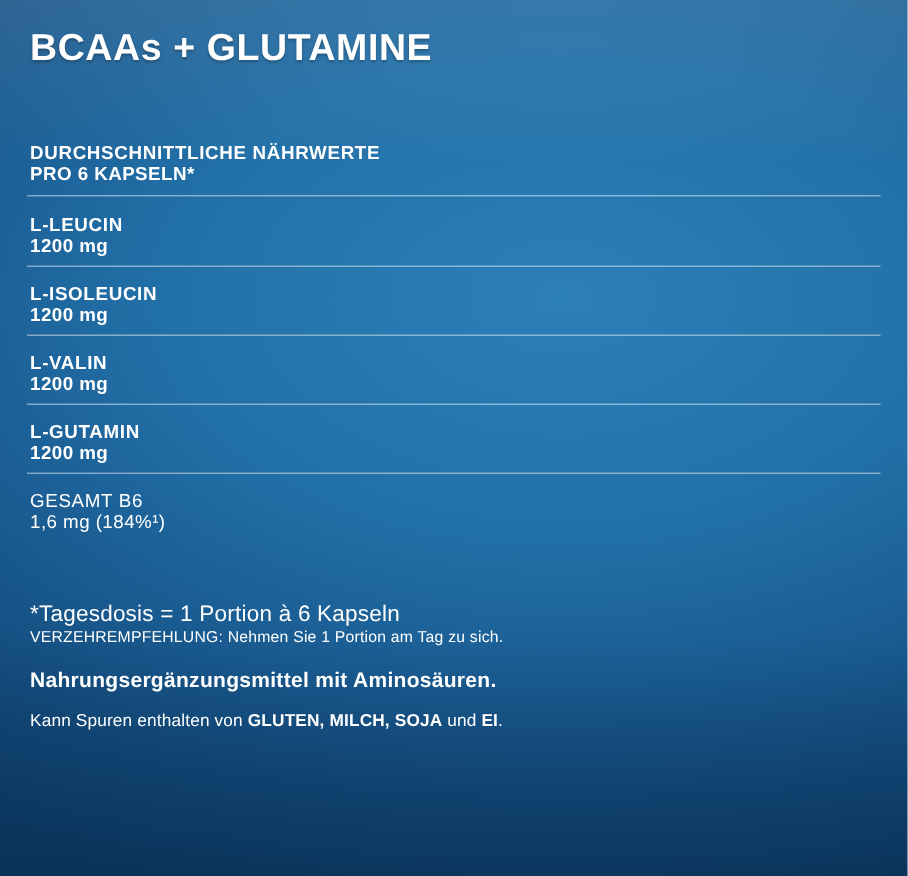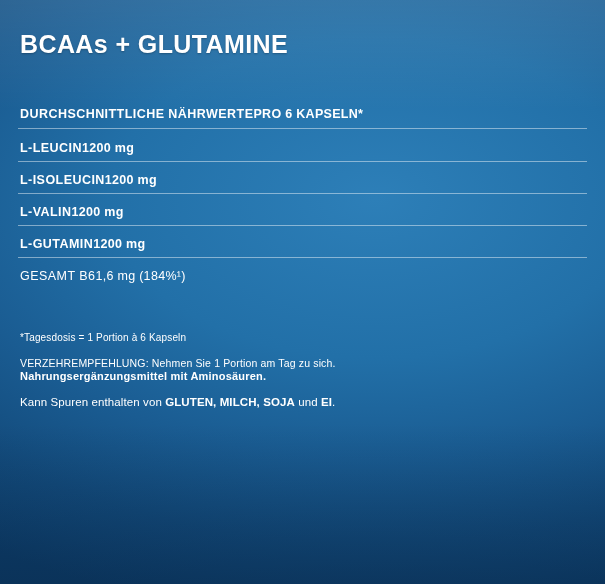--- a/index.html
+++ b/index.html
@@ -33,43 +33,44 @@
     content: "";
     position: absolute;
     left: 0; right: 0; bottom: 0; height: 160px;
     background: linear-gradient(180deg, rgba(0,20,45,0), rgba(4,28,56,0.35));
     pointer-events: none;
   }
 
   .content {
     position: relative;
     z-index: 2;
-    padding: 16px 16px 0 16px;
+    padding: 4px 16px 0 16px;
   }
 
   .title {
     font-size: 25px;
     font-weight: bold;
     letter-spacing: 0.4px;
     padding: 14px 0 0 4px;
     margin: 0;
     text-shadow: 0 1px 2px rgba(0,0,0,0.25);
   }
 
   .table {
     margin-top: 48px;
     padding: 0 2px;
   }
   .row {
     display: flex;
-    justify-content: flex-start;
+    justify-content: center;
     align-items: baseline;
     border-bottom: 1px solid rgba(255,255,255,0.45);
     padding: 0 2px 6px 2px;
     margin-bottom: 11px;
+    flex-direction: column;
   }
   .row.head {
     font-weight: bold;
     font-size: 12.5px;
     letter-spacing: 0.55px;
     padding-bottom: 7px;
     margin-bottom: 12px;
   }
   .row .label {
     font-size: 12.5px;
@@ -84,38 +85,39 @@
   .row.bold .value {
     font-weight: bold;
   }
   .row.last {
     border-bottom: none;
   }
 
   .footnotes {
     margin-top: 42px;
     padding: 0 4px;
-    font-size: 10px;
+    font-size: 15px;
     line-height: 14px;
     letter-spacing: 0.15px;
   }
   .footnotes div {
     margin-bottom: 1px;
   }
 
   .recommend {
-    margin-top: 11px;
+    margin-top: 1px;
     padding: 0 4px;
     font-size: 10.5px;
     line-height: 14px;
     letter-spacing: 0.15px;
   }
   .supplement {
+    margin-top: 13px;
     padding: 0 4px;
-    font-size: 11px;
+    font-size: 14px;
     font-weight: bold;
     letter-spacing: 0.2px;
   }
 
   .ingredients {
     margin-top: 22px;
     padding: 0 4px;
     font-size: 11.5px;
     line-height: 15px;
     letter-spacing: 0.1px;

